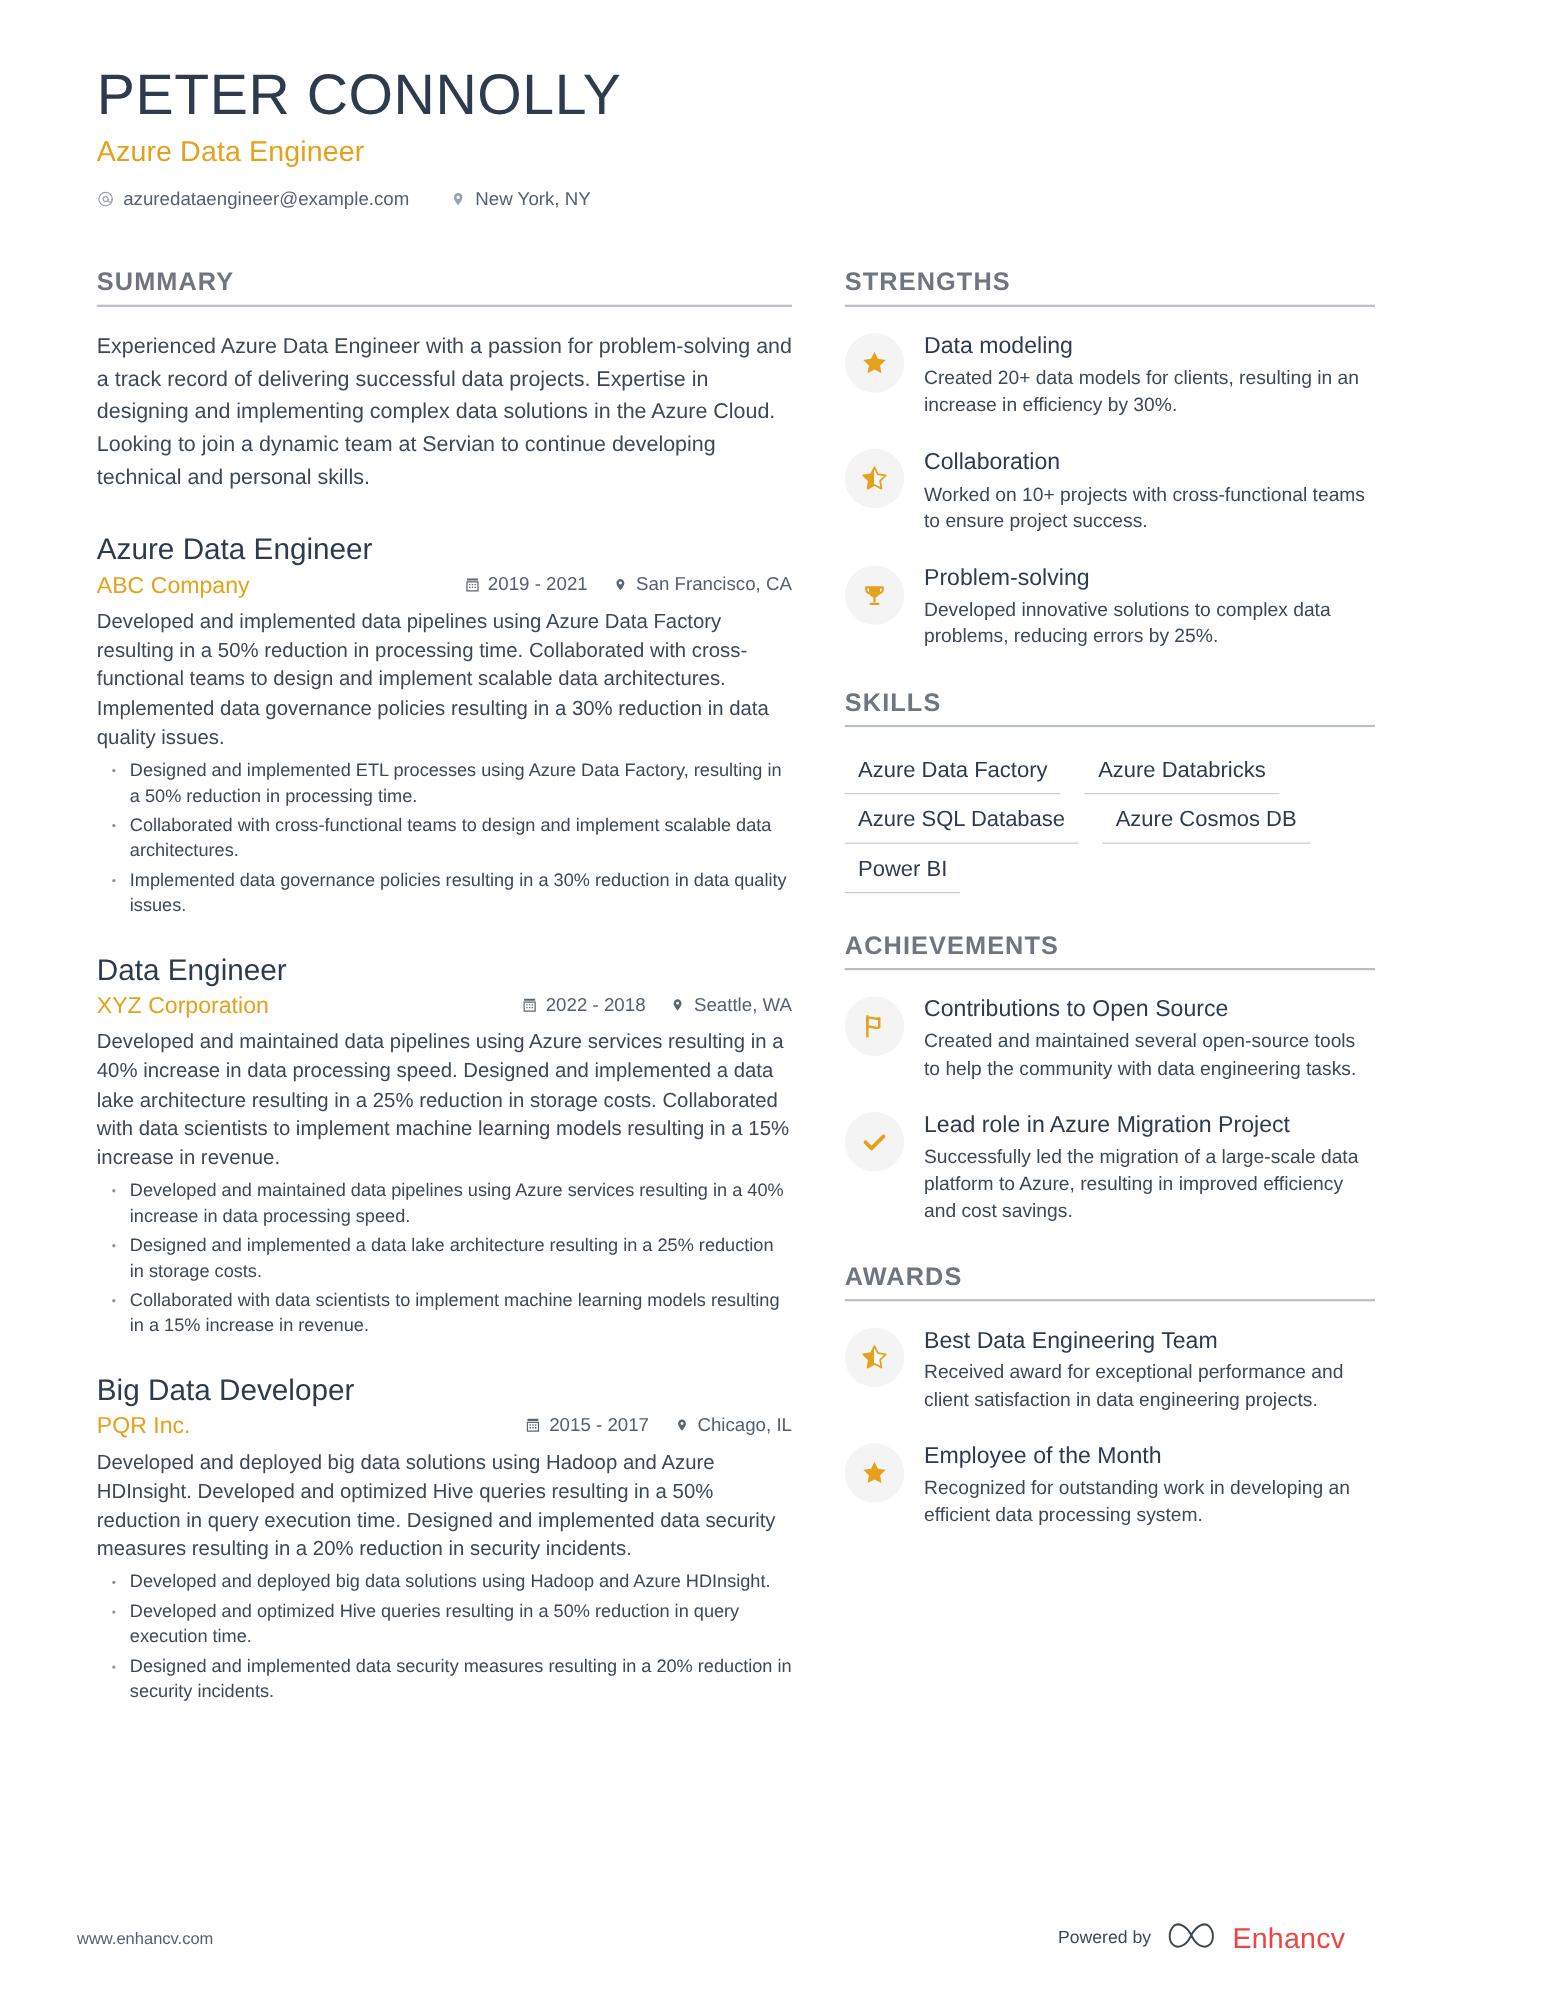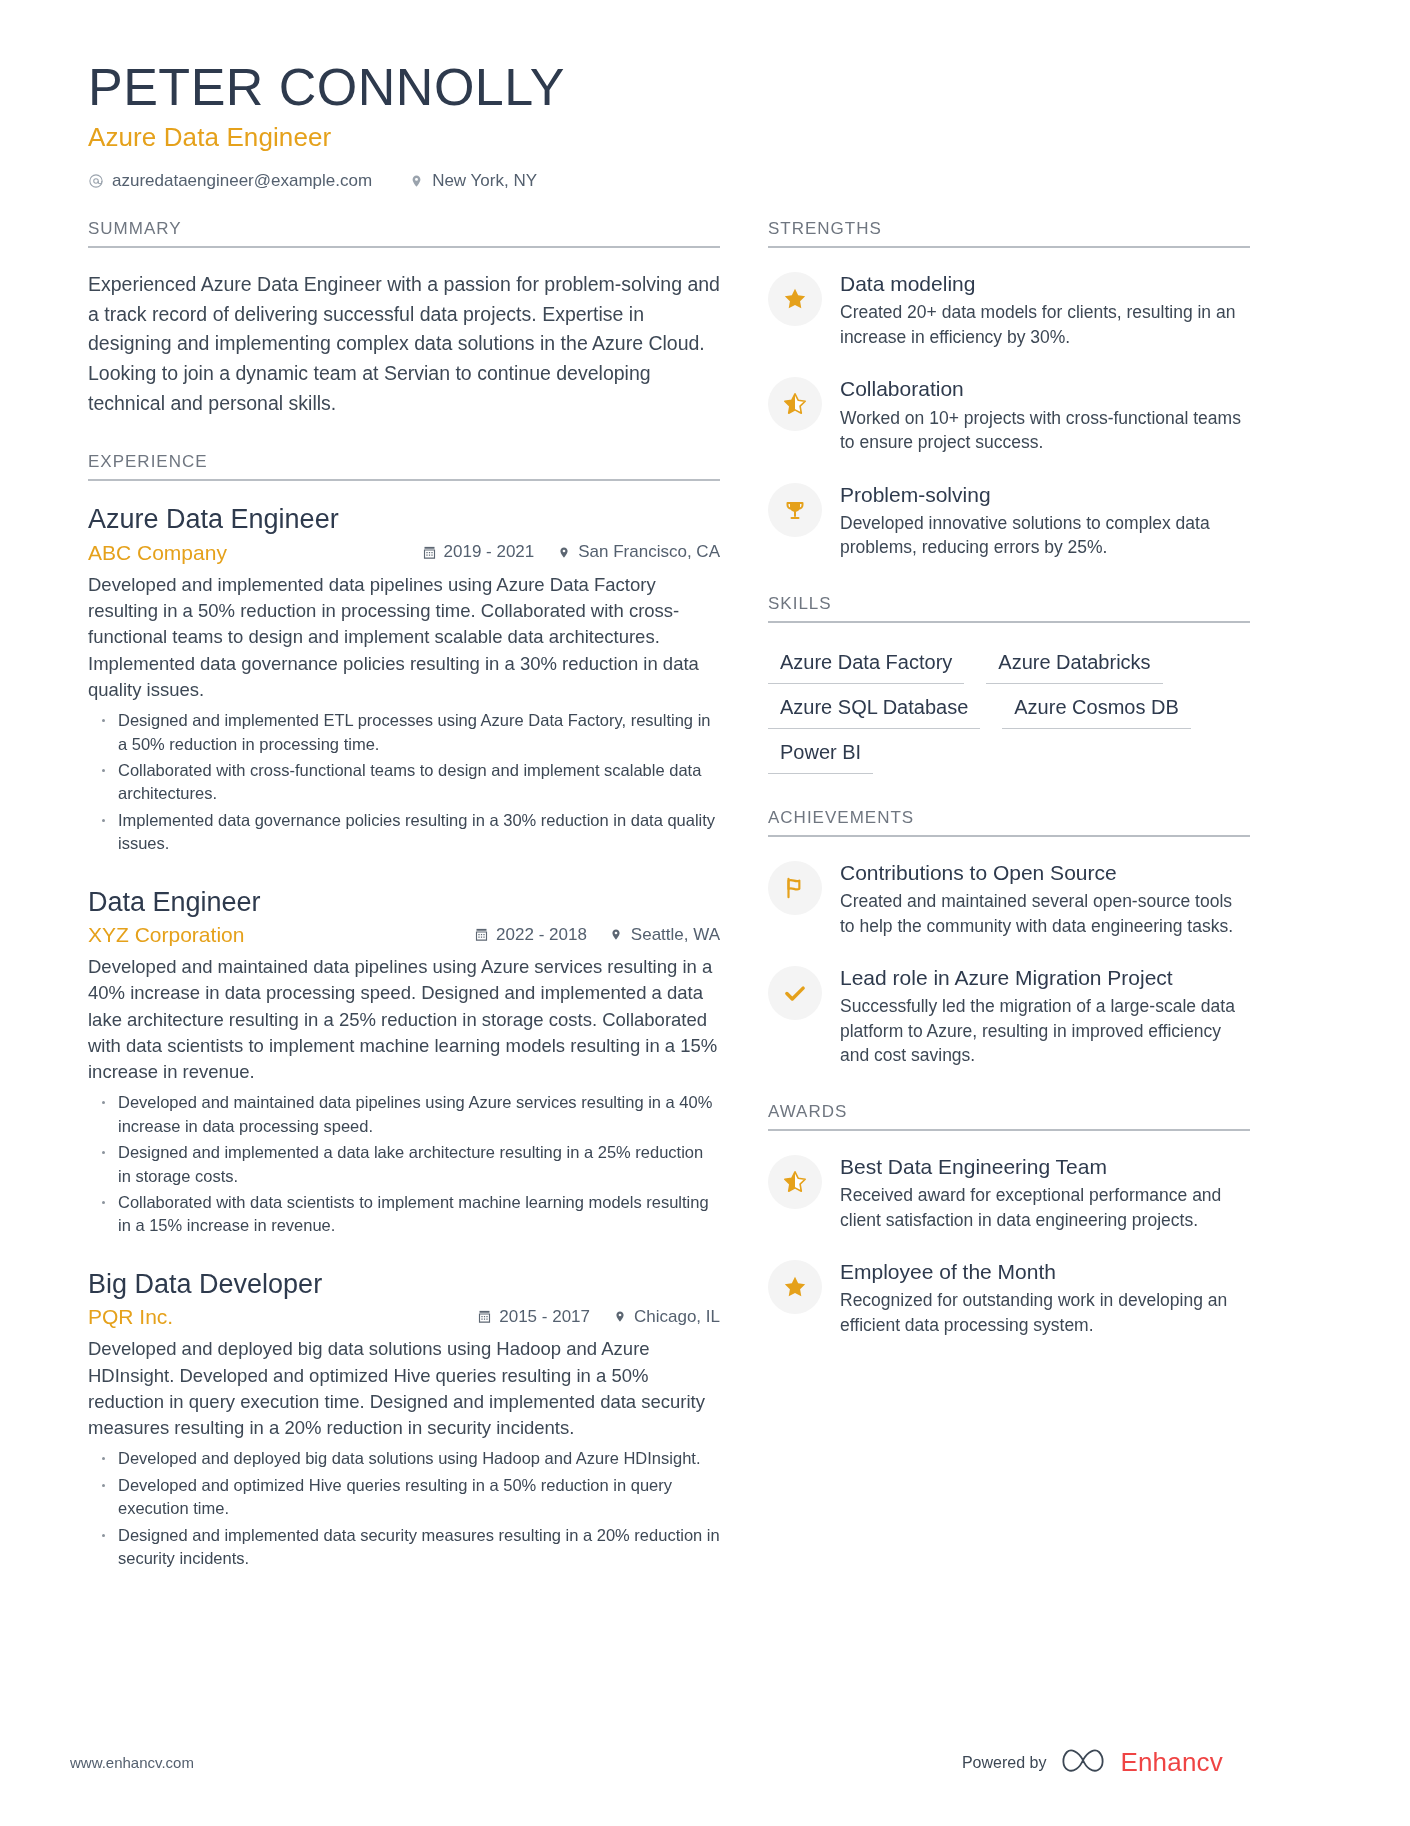--- a/index.html
+++ b/index.html
@@ -64,28 +64,29 @@
   .columns {
     display: flex;
     margin-top: 28px;
     align-items: flex-start;
   }
   .col-left { width: 680px; flex: 0 0 680px; padding-right: 48px; }
   .col-right { width: 482px; flex: 0 0 482px; }
 
   
   .sec-head {
-    font-size: 17px;
+    font-size: 23px;
     letter-spacing: 1.0px;
     color: #6f7680;
-    font-weight: 400;
+    font-weight: 700;
     padding-bottom: 7px;
     border-bottom: 2px solid #b9bec4;
     margin-bottom: 22px;
     text-transform: uppercase;
+    margin-top: 24px;
   }
   .section { margin-bottom: 34px; }
 
   
   .summary-text {
     font-size: 19.5px;
     line-height: 1.52;
     color: #3d4855;
   }
 
@@ -263,21 +264,20 @@
   <div class="columns">
 
     <div class="col-left">
 
       <div class="section">
         <div class="sec-head">SUMMARY</div>
         <div class="summary-text">Experienced Azure Data Engineer with a passion for problem-solving and a track record of delivering successful data projects. Expertise in designing and implementing complex data solutions in the Azure Cloud. Looking to join a dynamic team at Servian to continue developing technical and personal skills.</div>
       </div>
 
       <div class="section">
-        <div class="sec-head">EXPERIENCE</div>
 
         <div class="job">
           <div class="job-role">Azure Data Engineer</div>
           <div class="job-meta">
             <div class="job-company">ABC Company</div>
             <div class="job-side">
               <span class="chip">
                 <span class="ic">
                   <svg width="15" height="15" viewBox="0 0 24 24" fill="currentColor">
                     <path d="M4 3h16v3H4z"></path>

